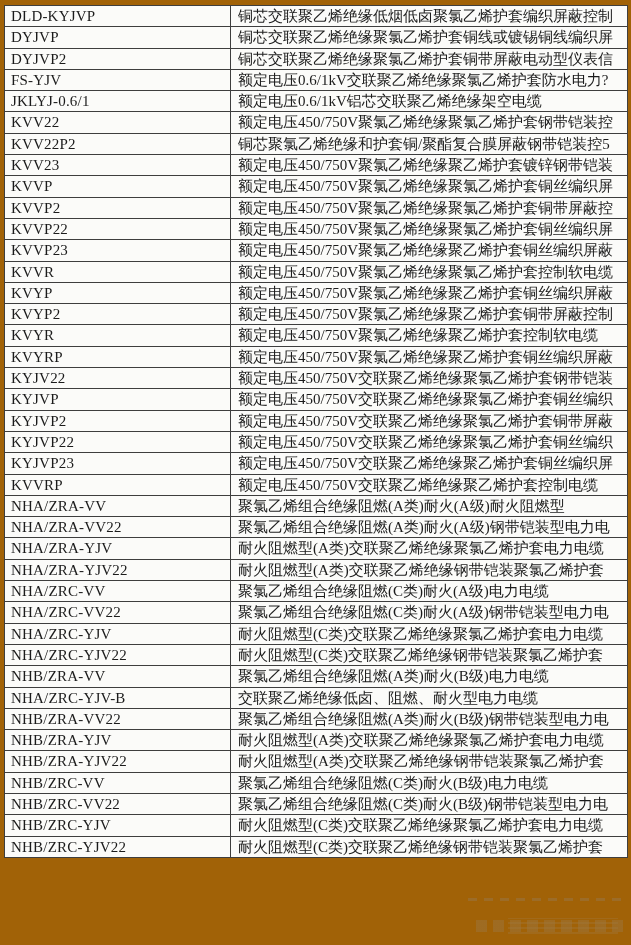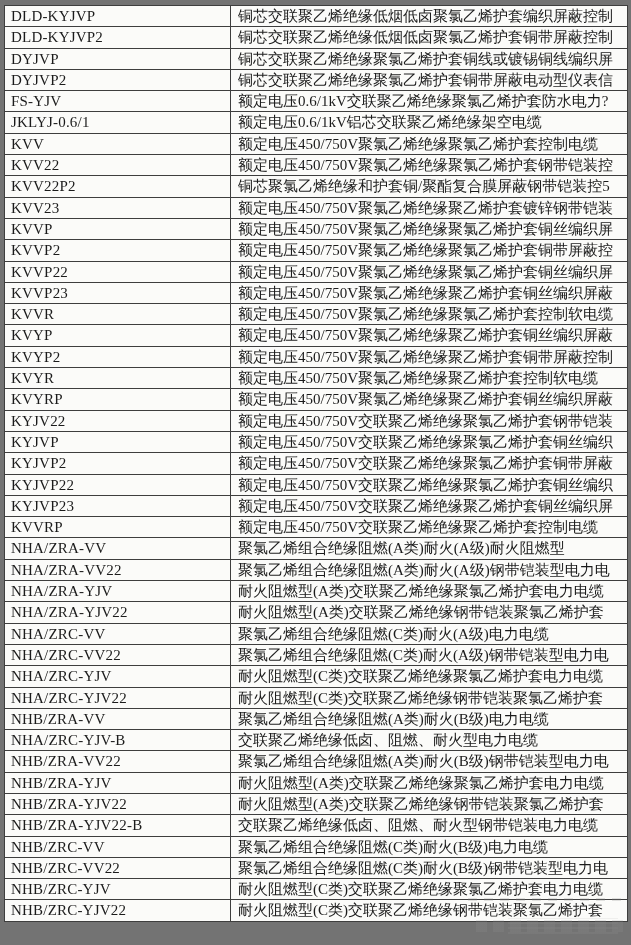--- a/index.html
+++ b/index.html
@@ -2,21 +2,21 @@
 <html><head>
 <meta charset="utf-8">
 <style>
   html,body{margin:0;padding:0;}
   body{
     width:631px;height:945px;position:relative;overflow:hidden;
     background:#ffffff;
     font-family:"Liberation Serif","DejaVu Serif",serif;
   }
   .page{
-    position:absolute;inset:0;background:#737373;
+    position:absolute;inset:0;background:#a16207;
   }
   table{
     position:absolute;left:4px;top:5px;width:623px;
     border-collapse:collapse;table-layout:fixed;
     background:#fbfbf9;
   }
   col.c1{width:226px;}
   col.c2{width:397px;}
   td{
     border:1px solid #3e3e3e;
@@ -49,44 +49,36 @@
     <colgroup>
         <col class="c1">
         <col class="c2">
       </colgroup>
     <tbody id="rows-body">
         <tr>
     <td class="code">DLD-KYJVP</td>
     <td class="desc">铜芯交联聚乙烯绝缘低烟低卤聚氯乙烯护套编织屏蔽控制</td>
   </tr>
         <tr>
-    <td class="code">DLD-KYJVP2</td>
-    <td class="desc">铜芯交联聚乙烯绝缘低烟低卤聚氯乙烯护套铜带屏蔽控制</td>
-  </tr>
-        <tr>
     <td class="code">DYJVP</td>
     <td class="desc">铜芯交联聚乙烯绝缘聚氯乙烯护套铜线或镀锡铜线编织屏</td>
   </tr>
         <tr>
     <td class="code">DYJVP2</td>
     <td class="desc">铜芯交联聚乙烯绝缘聚氯乙烯护套铜带屏蔽电动型仪表信</td>
   </tr>
         <tr>
     <td class="code">FS-YJV</td>
     <td class="desc">额定电压0.6/1kV交联聚乙烯绝缘聚氯乙烯护套防水电力?</td>
   </tr>
         <tr>
     <td class="code">JKLYJ-0.6/1</td>
     <td class="desc">额定电压0.6/1kV铝芯交联聚乙烯绝缘架空电缆</td>
   </tr>
         <tr>
-    <td class="code">KVV</td>
-    <td class="desc">额定电压450/750V聚氯乙烯绝缘聚氯乙烯护套控制电缆</td>
-  </tr>
-        <tr>
     <td class="code">KVV22</td>
     <td class="desc">额定电压450/750V聚氯乙烯绝缘聚氯乙烯护套钢带铠装控</td>
   </tr>
         <tr>
     <td class="code">KVV22P2</td>
     <td class="desc">铜芯聚氯乙烯绝缘和护套铜/聚酯复合膜屏蔽钢带铠装控5</td>
   </tr>
         <tr>
     <td class="code">KVV23</td>
     <td class="desc">额定电压450/750V聚氯乙烯绝缘聚乙烯护套镀锌钢带铠装</td>
@@ -195,24 +187,20 @@
     <td class="code">NHB/ZRA-VV22</td>
     <td class="desc">聚氯乙烯组合绝缘阻燃(A类)耐火(B级)钢带铠装型电力电</td>
   </tr>
         <tr>
     <td class="code">NHB/ZRA-YJV</td>
     <td class="desc">耐火阻燃型(A类)交联聚乙烯绝缘聚氯乙烯护套电力电缆</td>
   </tr>
         <tr>
     <td class="code">NHB/ZRA-YJV22</td>
     <td class="desc">耐火阻燃型(A类)交联聚乙烯绝缘钢带铠装聚氯乙烯护套</td>
-  </tr>
-        <tr>
-    <td class="code">NHB/ZRA-YJV22-B</td>
-    <td class="desc">交联聚乙烯绝缘低卤、阻燃、耐火型钢带铠装电力电缆</td>
   </tr>
         <tr>
     <td class="code">NHB/ZRC-VV</td>
     <td class="desc">聚氯乙烯组合绝缘阻燃(C类)耐火(B级)电力电缆</td>
   </tr>
         <tr>
     <td class="code">NHB/ZRC-VV22</td>
     <td class="desc">聚氯乙烯组合绝缘阻燃(C类)耐火(B级)钢带铠装型电力电</td>
   </tr>
         <tr>

